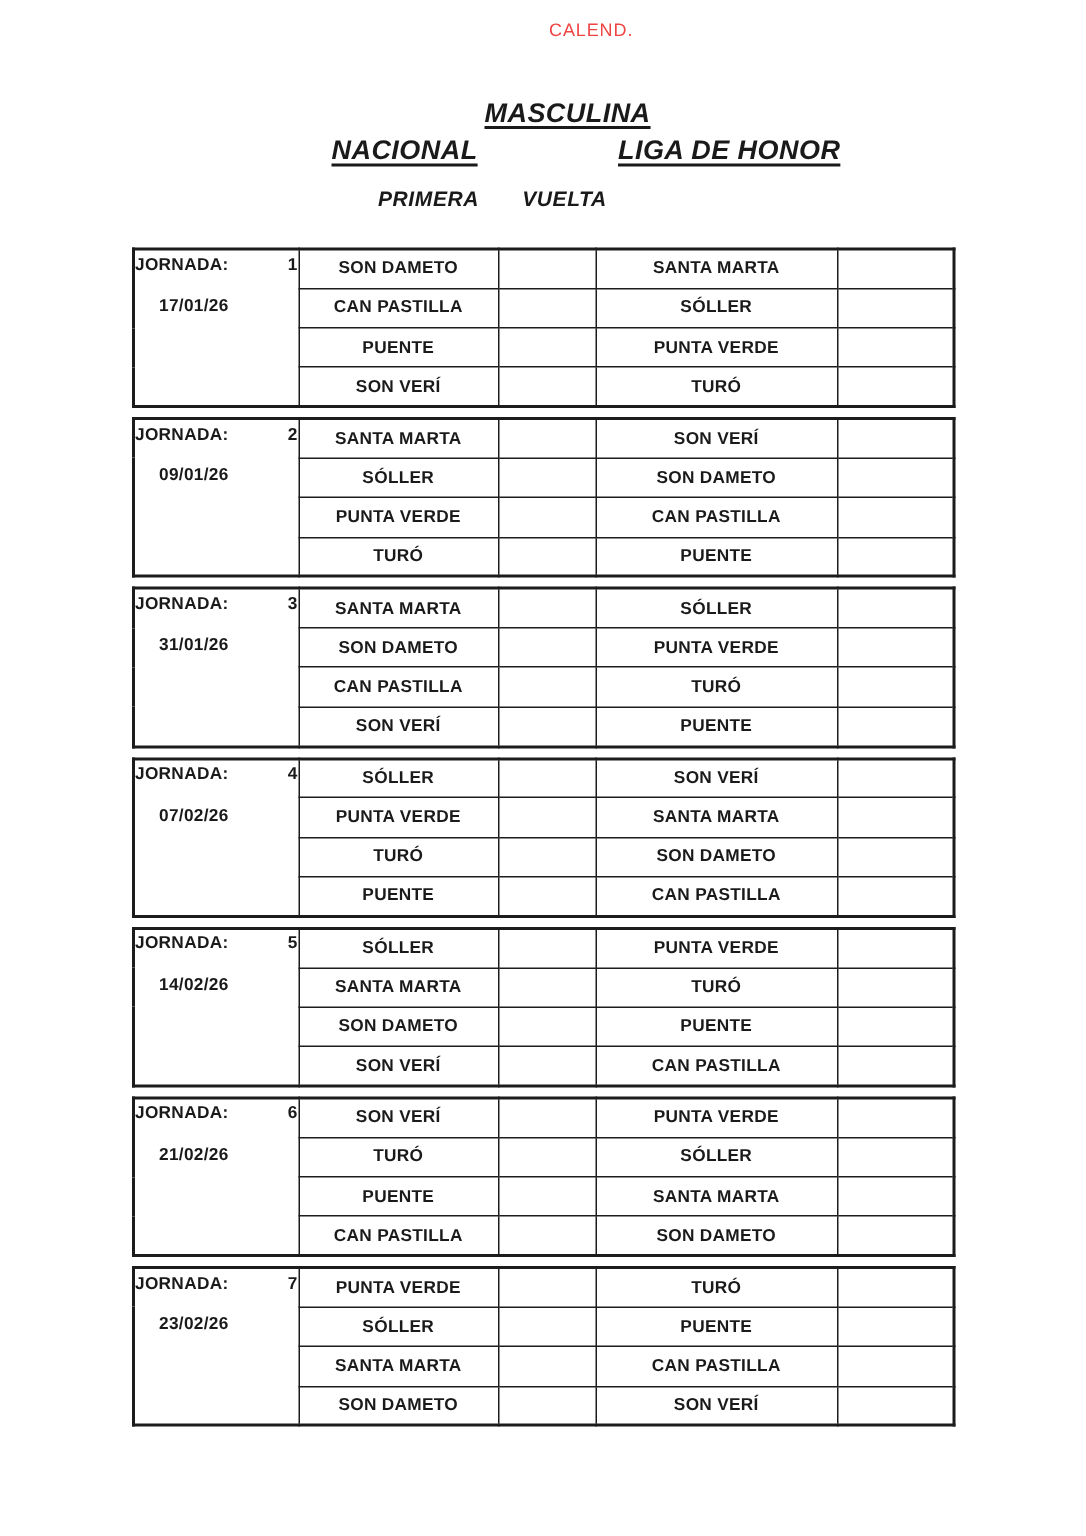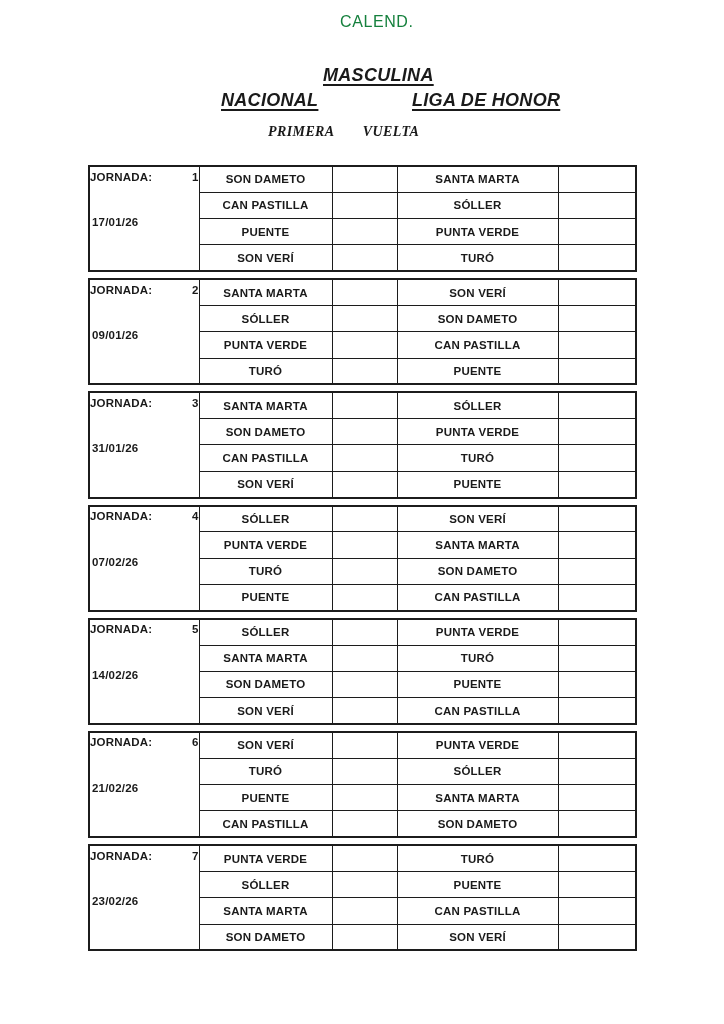--- a/index.html
+++ b/index.html
@@ -8,41 +8,40 @@
     width: 724px; height: 1024px;
     font-family: "Liberation Sans", sans-serif;
     color: var(--ink, #1a1a1a);
     -webkit-font-smoothing: antialiased;
   }
   .page { position: relative; width: 724px; height: 1024px; background: #fff; overflow: hidden; }
 
   
   .doc-header { position: absolute; inset: 0 0 auto 0; height: 165px; }
   .calend {
-    position: absolute; left: 340px; top: 13px;
-    font-size: 16px; letter-spacing: 0.6px; font-weight: normal; color: #15803d;
+    position: absolute; left: 366px; top: 13px;
+    font-size: 12px; letter-spacing: 0.6px; font-weight: normal; color: #ef4444;
   }
   .title {
     position: absolute;
     font-size: 18px; font-weight: bold; font-style: italic;
     letter-spacing: 0.3px;
     text-decoration: underline;
     text-decoration-thickness: 2px;
     text-underline-offset: 3px;
     white-space: nowrap;
   }
   .t1 { left: 203px; top: 40px; }
   .t2 { left: 323px; top: 65px; }
   .t3a { left: 221px; top: 90px; text-align: right; }
   .t3b { left: 412px; top: 90px; }
   .subtitle {
-    position: absolute; left: 268px; top: 124px;
+    position: absolute; left: 252px; top: 124px;
     font-size: 14px; font-weight: bold; font-style: italic; letter-spacing: 0.4px;
     white-space: nowrap;
-    font-family: Liberation Serif, serif;
   }
   .subtitle .w2 { margin-left: 25px; }
 
   
   .rounds { position: absolute; left: 88px; top: 165px; width: 547px; }
   table.round {
     border-collapse: collapse;
     table-layout: fixed;
     width: 547px;
     margin-bottom: 6px;
@@ -59,21 +58,21 @@
     height: 26.3px;
     padding: 0;
     font-size: 11.5px;
     font-weight: bold;
     letter-spacing: 0.2px;
   }
   .round td.team { text-align: center; vertical-align: middle; white-space: nowrap; }
   .round td.blank { background: #fff; }
   .jcell { vertical-align: top; padding: 6px 13px 0 9px; }
   .jrow { display: flex; justify-content: space-between; align-items: center; height: 19px; }
-  .jdate { margin-top: 30px; padding-left: 2px; }
+  .jdate { margin-top: 12px; padding-left: 16px; }
 </style>
 </head>
 <body style="--ink: #1a1a1a; --line: #1c1c1c; background: rgb(255, 255, 255);">
 
 <main class="page">
 
   <header class="doc-header">
     <div class="calend">CALEND.</div>
     <div class="title t2">MASCULINA</div>
     <div class="title t3a">NACIONAL</div>

